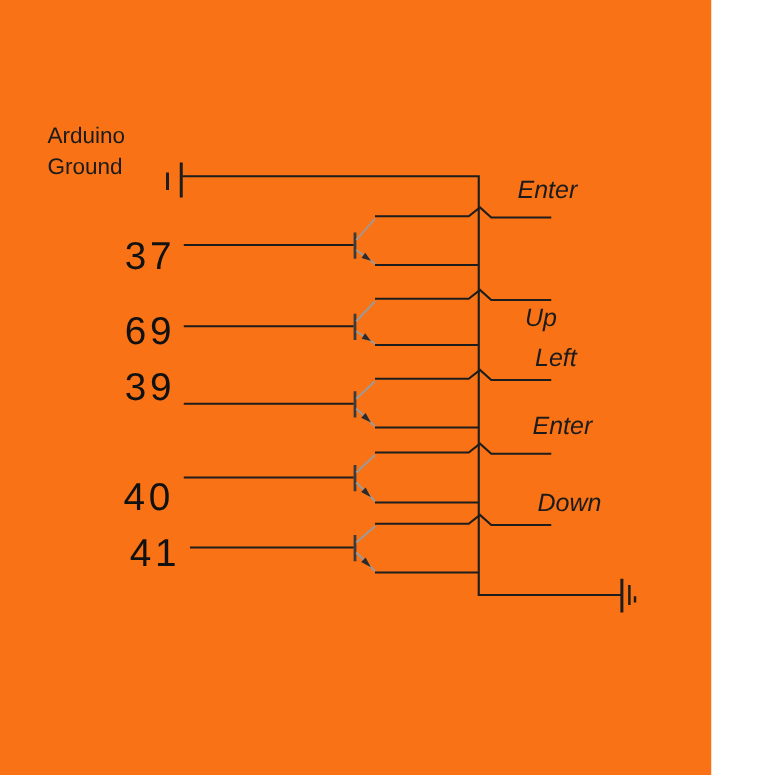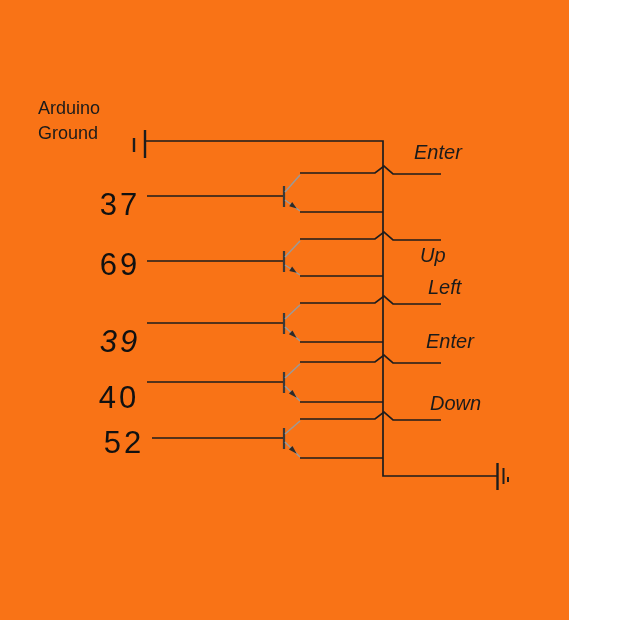--- a/index.html
+++ b/index.html
@@ -36,21 +36,21 @@
   }
   .pin {
     font-size: 31px;
     letter-spacing: 3px;
     width: 46px;
     text-align: center;
     color: #111111;
   }
   .pin-0 { left: 97px;  top: 187px; }
   .pin-1 { left: 97px;  top: 247px; }
-  .pin-2 { left: 97px;  top: 324px; font-style: italic; }
+  .pin-2 { left: 97px;  top: 292px; }
   .pin-3 { left: 96px;  top: 380px; }
   .pin-4 { left: 101px; top: 425px; }
   .btn {
     font-size: 20px;
     font-style: italic;
   }
   .btn-0 { left: 414px; top: 141px; }
   .btn-1 { left: 420px; top: 204px; margin-top: 40px; }
   .btn-2 { left: 428px; top: 276px; }
   .btn-3 { left: 426px; top: 330px; }
@@ -136,21 +136,21 @@
       </g>
     </g>
   </svg>
 
   <div class="lbl lbl-ag">Arduino Ground</div>
 
   <div class="lbl pin pin-0">37</div>
   <div class="lbl pin pin-1">69</div>
   <div class="lbl pin pin-2">39</div>
   <div class="lbl pin pin-3">40</div>
-  <div class="lbl pin pin-4">52</div>
+  <div class="lbl pin pin-4">41</div>
 
   <div class="lbl btn btn-0">Enter</div>
   <div class="lbl btn btn-1">Up</div>
   <div class="lbl btn btn-2">Left</div>
   <div class="lbl btn btn-3">Enter</div>
   <div class="lbl btn btn-4">Down</div>
 
 </div>
 
 </body></html>

